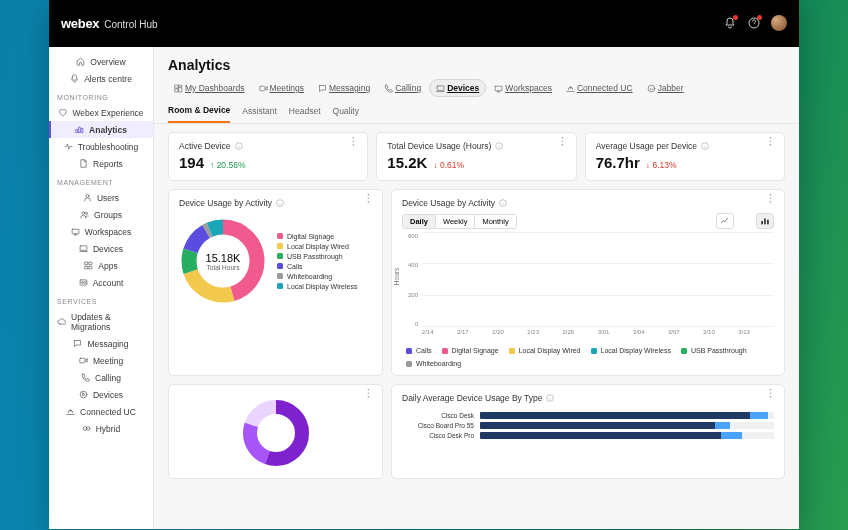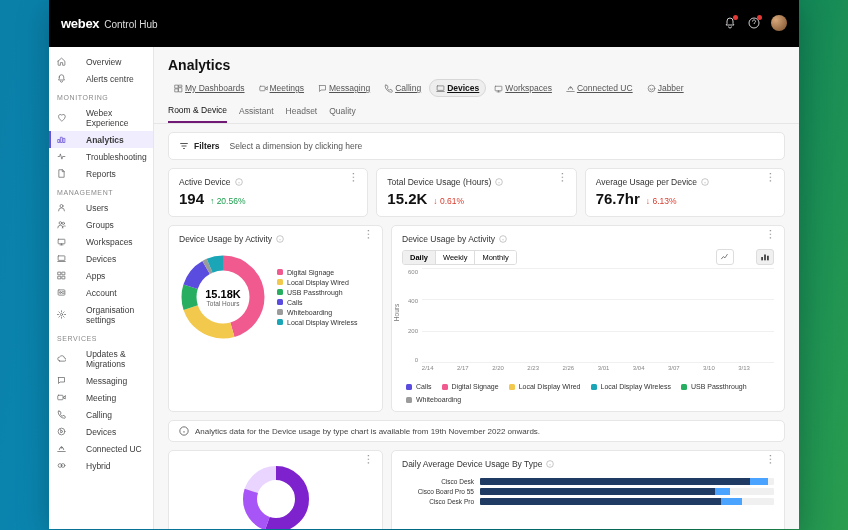--- a/index.html
+++ b/index.html
@@ -15,35 +15,35 @@
   .search svg { width: 9px; height: 9px; }
   .search input { background: transparent; border: none; outline: none; color: #bbb; font-size: 9px; width: 100%; }
   .topbar-right { margin-left: auto; display: flex; align-items: center; gap: 10px; }
   .topbar-right .icon-btn { position: relative; width: 14px; height: 14px; display: flex; align-items: center; justify-content: center; cursor: pointer; }
   .dot { position: absolute; top: -1px; right: -1px; width: 5px; height: 5px; border-radius: 50%; background: #e53935; }
   .avatar { width: 16px; height: 16px; border-radius: 50%; background: radial-gradient(circle at 30% 30%, #d9a87a, #7a4f2d); }
   
   .shell { flex: 1; display: flex; min-height: 0; }
   
   .sidebar { width: 105px; background: #fff; border-right: 1px solid #e6e6e6; padding: 6px 0 0; font-size: 8.5px; color: #3a3a3a; overflow: hidden; flex-shrink: 0; }
-  .sb-item { display: flex; align-items: center; gap: 20px; padding: 3.5px 8px; cursor: pointer; }
+  .sb-item { display: flex; align-items: center; gap: 5px; padding: 3.5px 8px; cursor: pointer; justify-content: center; }
   .sb-item.active { background: #f0edff; border-left: 2px solid #6b52d4; padding-left: 6px; font-weight: 600; }
   .sb-item .ic { width: 9px; height: 9px; display: flex; align-items: center; justify-content: center; color: #6a6a6a; }
   .sb-item.active .ic { color: #6b52d4; }
   .sb-group { font-size: 7px; letter-spacing: 0.6px; color: #8a8a8a; padding: 7px 8px 3px; text-transform: uppercase; }
   
   .main { flex: 1; display: flex; flex-direction: column; overflow: hidden; background: #f7f7f7; }
   .page-title { font-size: 14px; font-weight: 700; padding: 10px 14px 6px; color: #111; }
   .tabs { display: flex; gap: 2px; padding: 0 14px 4px; align-items: center; font-size: 8.5px; }
   .tab { display: flex; align-items: center; gap: 3px; padding: 3px 6px; border-radius: 10px; color: #555; cursor: pointer; text-decoration: underline; }
   .tab .ic { width: 8px; height: 8px; color: #777; }
   .tab.active { background: #eee; border: 1px solid #d7d7d7; font-weight: 600; color: #111; }
   .subtabs { display: flex; gap: 12px; padding: 0 14px; font-size: 8.5px; align-items: center; border-bottom: 1px solid #e6e6e6; }
   .subtab { padding: 4px 0 6px; color: #666; cursor: pointer; }
-  .subtab.active { color: #111; font-weight: 400; border-bottom: 2px solid #701a75; }
+  .subtab.active { color: #111; font-weight: 700; border-bottom: 2px solid #f97316; }
   .date-range { margin-left: auto; margin-bottom: 4px; font-size: 8px; background: #fff; border: 1px solid #d7d7d7; border-radius: 3px; padding: 3px 6px; display: flex; align-items: center; gap: 5px; cursor: pointer; }
   .date-range .days { font-weight: 600; }
   .content { padding: 8px 14px 0; overflow: hidden; }
   .card { background: #fff; border: 1px solid #e6e6e6; border-radius: 5px; padding: 8px 10px; }
   .filters-card { display: flex; align-items: center; gap: 10px; font-size: 8.5px; color: #555; margin-bottom: 8px; }
   .filters-card .flabel { font-weight: 600; color: #222; display: flex; align-items: center; gap: 5px; }
   .kpi-row { display: flex; gap: 8px; margin-bottom: 8px; }
   .kpi { flex: 1; position: relative; }
   .kpi-title { font-size: 8.5px; color: #333; display: flex; align-items: center; gap: 4px; margin-bottom: 3px; }
   .kpi-value { font-size: 15px; font-weight: 700; color: #111; display: inline-block; }
@@ -51,21 +51,21 @@
   .kpi-change.up { color: #1a9e4b; }
   .kpi-change.down { color: #d93a2b; }
   .ellipsis { position: absolute; top: 6px; right: 8px; font-size: 11px; color: #999; cursor: pointer; line-height: 0.5; letter-spacing: 1px; transform: rotate(90deg); }
   .charts-row { display: flex; gap: 8px; margin-bottom: 8px; }
   .chart-left { width: 215px; flex-shrink: 0; position: relative; }
   .chart-right { flex: 1; position: relative; }
   .chart-title { font-size: 8.5px; color: #333; display: flex; align-items: center; gap: 4px; margin-bottom: 5px; }
   .donut-wrap { display: flex; align-items: center; gap: 10px; padding: 4px 0 8px; }
   .donut { position: relative; width: 88px; height: 88px; flex-shrink: 0; }
   .donut-center { position: absolute; inset: 0; display: flex; flex-direction: column; align-items: center; justify-content: center; }
-  .donut-center .v { font-size: 11px; font-weight: 700; }
+  .donut-center .v { font-size: 11px; font-weight: 400; }
   .donut-center .l { font-size: 6.5px; color: #666; }
   .legend { font-size: 7px; color: #333; display: flex; flex-direction: column; gap: 3px; }
   .legend-item { display: flex; align-items: center; gap: 4px; }
   .sw { width: 6px; height: 6px; border-radius: 1.5px; }
   .period-btns { display: flex; gap: 0; border: 1px solid #ddd; border-radius: 3px; overflow: hidden; font-size: 7.5px; }
   .period-btns > div { padding: 2px 7px; cursor: pointer; background: #fff; }
   .period-btns > div + div { border-left: 1px solid #ddd; }
   .period-btns > div.active { background: #f0f0f0; font-weight: 600; }
   .chart-tools { display: flex; align-items: center; gap: 22px; margin-bottom: 4px; }
   .view-btn { width: 18px; height: 16px; border: 1px solid #ddd; border-radius: 3px; display: flex; align-items: center; justify-content: center; cursor: pointer; background: #fff; }
@@ -229,29 +229,20 @@
         <div class="sb-item">
           <span class="ic">
             <svg width="9" height="9" viewBox="0 0 24 24" fill="none" stroke="currentColor" stroke-width="2" stroke-linecap="round" stroke-linejoin="round">
               <rect x="3" y="5" width="18" height="14" rx="2"></rect>
               <circle cx="9" cy="12" r="2.5"></circle>
               <path d="M14 10h5M14 14h5"></path>
             </svg>
           </span>
           <span>Account</span>
         </div>
-        <div class="sb-item">
-          <span class="ic">
-            <svg width="9" height="9" viewBox="0 0 24 24" fill="none" stroke="currentColor" stroke-width="2" stroke-linecap="round" stroke-linejoin="round">
-              <circle cx="12" cy="12" r="3"></circle>
-              <path d="M12 2v3M12 19v3M4 12H1M23 12h-3M5 5l2 2M17 17l2 2M5 19l2-2M17 7l2-2"></path>
-            </svg>
-          </span>
-          <span>Organisation settings</span>
-        </div>
         <div class="sb-group">SERVICES</div>
         <div class="sb-item">
           <span class="ic">
             <svg width="9" height="9" viewBox="0 0 24 24" fill="none" stroke="currentColor" stroke-width="2" stroke-linecap="round" stroke-linejoin="round">
               <path d="M7 18a5 5 0 010-10 7 7 0 0113 3 4 4 0 010 8H7z"></path>
             </svg>
           </span>
           <span>Updates &amp; Migrations</span>
         </div>
         <div class="sb-item">
@@ -390,29 +381,20 @@
 
       <div class="subtabs" id="subtabs">
         <div class="subtab active">Room &amp; Device</div>
           <div class="subtab">Assistant</div>
           <div class="subtab">Headset</div>
           <div class="subtab">Quality</div>
       </div>
 
       <div class="content">
 
-        <div class="card filters-card">
-          <span class="flabel">
-            <svg width="10" height="10" viewBox="0 0 24 24" fill="none" stroke="#333" stroke-width="2">
-                <path d="M3 6h18M6 12h12M10 18h4"></path>
-              </svg>
-            <span>Filters</span>
-          </span>
-          <span>Select a dimension by clicking here</span>
-        </div>
 
         <div class="kpi-row" id="kpi-row">
             <div class="card kpi">
       <div class="ellipsis">⋯</div>
       <div class="kpi-title">
                 <span>Active Device</span>
                 <svg width="8" height="8" viewBox="0 0 24 24" fill="none" stroke="#aaa" stroke-width="2">
                   <circle cx="12" cy="12" r="10"></circle>
                   <path d="M12 8h.01M12 12v4"></path>
                 </svg>
@@ -838,27 +820,20 @@
                   <span>USB Passthrough</span>
                 </div>
                 <div class="legend-item">
                   <span class="sw" style="background:#9b9b9b"></span>
                   <span>Whiteboarding</span>
                 </div>
               </div>
           </div>
         </div>
 
-        <div class="card info-banner">
-          <svg width="10" height="10" viewBox="0 0 24 24" fill="none" stroke="#555" stroke-width="2">
-              <circle cx="12" cy="12" r="10"></circle>
-              <path d="M12 8h.01M12 12v4"></path>
-            </svg>
-          <span>Analytics data for the Device usage by type chart is available from 19th November 2022 onwards.</span>
-        </div>
 
         <div class="row3">
           <div class="card row3-left">
             <div class="ellipsis">⋯</div>
             <div class="donut2">
               <svg viewBox="0 0 36 36" width="72" height="72">
                 <circle cx="18" cy="18" r="13" fill="none" stroke="#e9d5ff" stroke-width="7"></circle>
                 <circle cx="18" cy="18" r="13" fill="none" stroke="#7e22ce" stroke-width="7" stroke-dasharray="45 100" transform="rotate(-90 18 18)"></circle>
                 <circle cx="18" cy="18" r="13" fill="none" stroke="#a855f7" stroke-width="7" stroke-dasharray="20 100" stroke-dashoffset="-45" transform="rotate(-90 18 18)"></circle>
               </svg>

